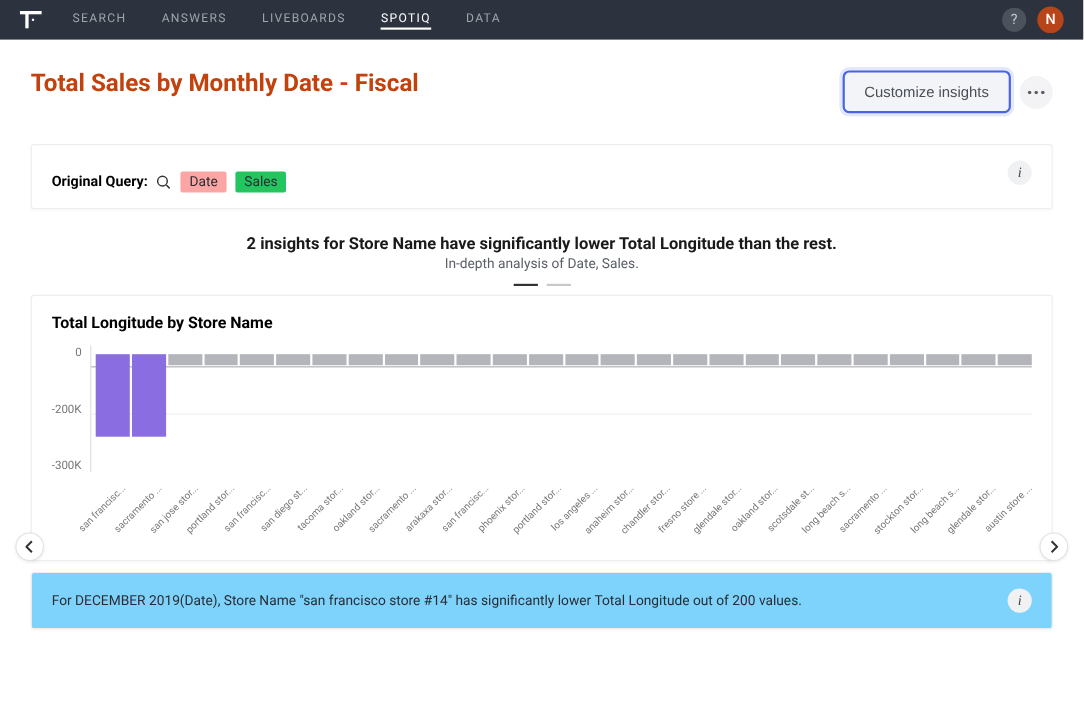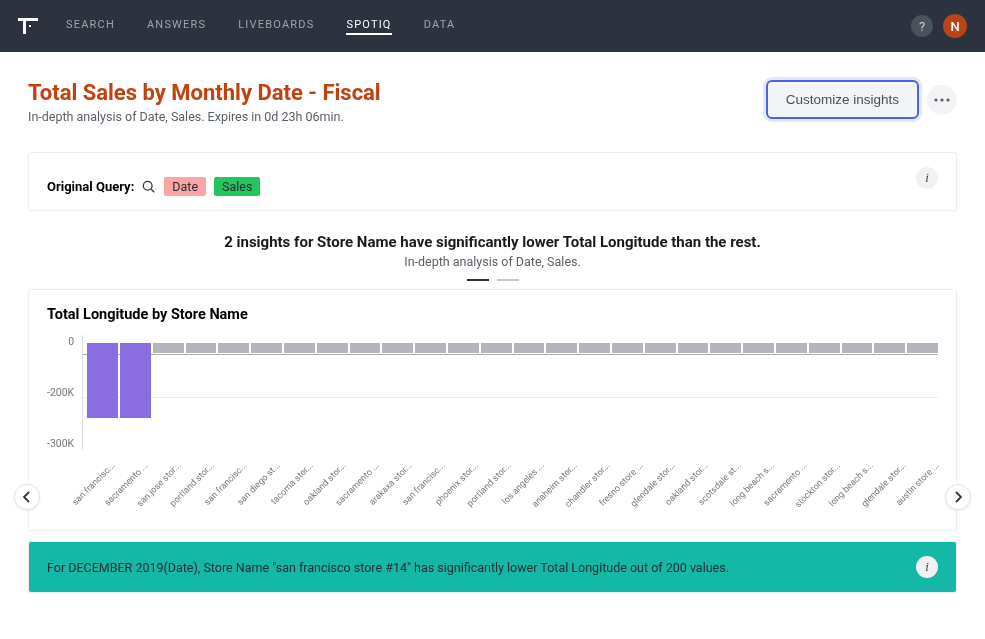--- a/index.html
+++ b/index.html
@@ -1,18 +1,18 @@
 <!DOCTYPE html>
 <html><head>
 <meta charset="utf-8">
 <style>
 * { margin: 0; padding: 0; box-sizing: border-box; }
 body { font-family: -apple-system, BlinkMacSystemFont, "Segoe UI", Roboto, sans-serif; background: #fff; width: 985px; height: 639px; overflow: hidden; position: relative; }
 
-.topbar { background: #2c333e; height: 52px; display: flex; align-items: center; padding: 0 18px; gap: 28px; }
+.topbar { background: #2c333e; height: 36px; display: flex; align-items: center; padding: 0 18px; gap: 28px; }
 .logo { color: #fff; font-weight: bold; font-size: 18px; display: flex; align-items: center; gap: 2px; }
 .logo svg { display: block; }
 .nav { display: flex; gap: 32px; flex: 1; }
 .nav-item { color: #9fa3aa; font-size: 11px; letter-spacing: 1.2px; text-transform: uppercase; cursor: pointer; padding-bottom: 2px; }
 .nav-item.active { color: #fff; border-bottom: 2px solid #fff; }
 .topbar-right { display: flex; align-items: center; gap: 10px; }
 .help-icon { width: 22px; height: 22px; border-radius: 50%; background: #4b525c; color: #c8cbd0; display: flex; align-items: center; justify-content: center; font-size: 13px; cursor: pointer; }
 .avatar { width: 24px; height: 24px; border-radius: 50%; background: #b8441a; color: #fff; display: flex; align-items: center; justify-content: center; font-size: 13px; font-weight: 500; cursor: pointer; }
 
 .header { padding: 28px 28px 10px 28px; display: flex; justify-content: space-between; align-items: flex-start; }
@@ -47,21 +47,21 @@
 .baseline { position: absolute; left: 0; right: 0; top: 8px; }
 .grid200 { position: absolute; left: 0; right: 0; top: 62px; border-top: 1px solid #eee; }
 .bars { position: absolute; left: 4px; right: 0; top: 8px; display: flex; gap: 2px; }
 .bar { flex: 1; background: #b3b5bb; min-width: 12px; }
 .bar.highlight { background: #8a6de0; }
 .refline { position: absolute; left: 0; right: 0; border-top: 1px solid #aaa; top: 19px; }
 .x-labels { display: flex; margin-left: 36px; gap: 2px; margin-top: 6px; }
 .x-label { flex: 1; font-size: 9px; color: #777; transform: rotate(-45deg); transform-origin: top right; white-space: nowrap; text-align: right; min-width: 12px; height: 60px; position: relative; }
 .x-label span { position: absolute; right: 6px; top: 0; }
 
-.footer-insight { margin-top: 10px; background: #14b8a6; border: 1px solid #eee; border-radius: 3px; padding: 14px 18px; display: flex; justify-content: space-between; align-items: center; font-size: 12.5px; color: #2a2d33; box-shadow: 0 1px 2px rgba(0,0,0,0.03); }
+.footer-insight { margin-top: 10px; background: #7dd3fc; border: 1px solid #eee; border-radius: 3px; padding: 14px 18px; display: flex; justify-content: space-between; align-items: center; font-size: 12.5px; color: #2a2d33; box-shadow: 0 1px 2px rgba(0,0,0,0.03); }
 
 .nav-arrow { position: absolute; top: 484px; width: 26px; height: 26px; border-radius: 50%; background: #fff; border: 1px solid #e2e2e2; display: flex; align-items: center; justify-content: center; cursor: pointer; font-size: 14px; color: #333; box-shadow: 0 1px 3px rgba(0,0,0,0.08); }
 .nav-arrow.left { left: 14px; }
 .nav-arrow.right { right: 14px; }
 </style>
 </head>
 <body>
 
 <div class="topbar">
   <div class="logo">
@@ -80,21 +80,20 @@
     </div>
   <div class="topbar-right">
     <div class="help-icon">?</div>
     <div class="avatar">N</div>
   </div>
 </div>
 
 <div class="header">
   <div>
     <div class="title">Total Sales by Monthly Date - Fiscal</div>
-    <div class="subtitle">In-depth analysis of Date, Sales. Expires in 0d 23h 06min.</div>
   </div>
   <div class="header-actions">
     <button class="customize-btn">Customize insights</button>
     <div class="more-btn">
       <svg width="16" height="4" viewBox="0 0 16 4">
           <circle cx="2" cy="2" r="1.6" fill="#5a5f66"></circle>
           <circle cx="8" cy="2" r="1.6" fill="#5a5f66"></circle>
           <circle cx="14" cy="2" r="1.6" fill="#5a5f66"></circle>
         </svg>
     </div>

